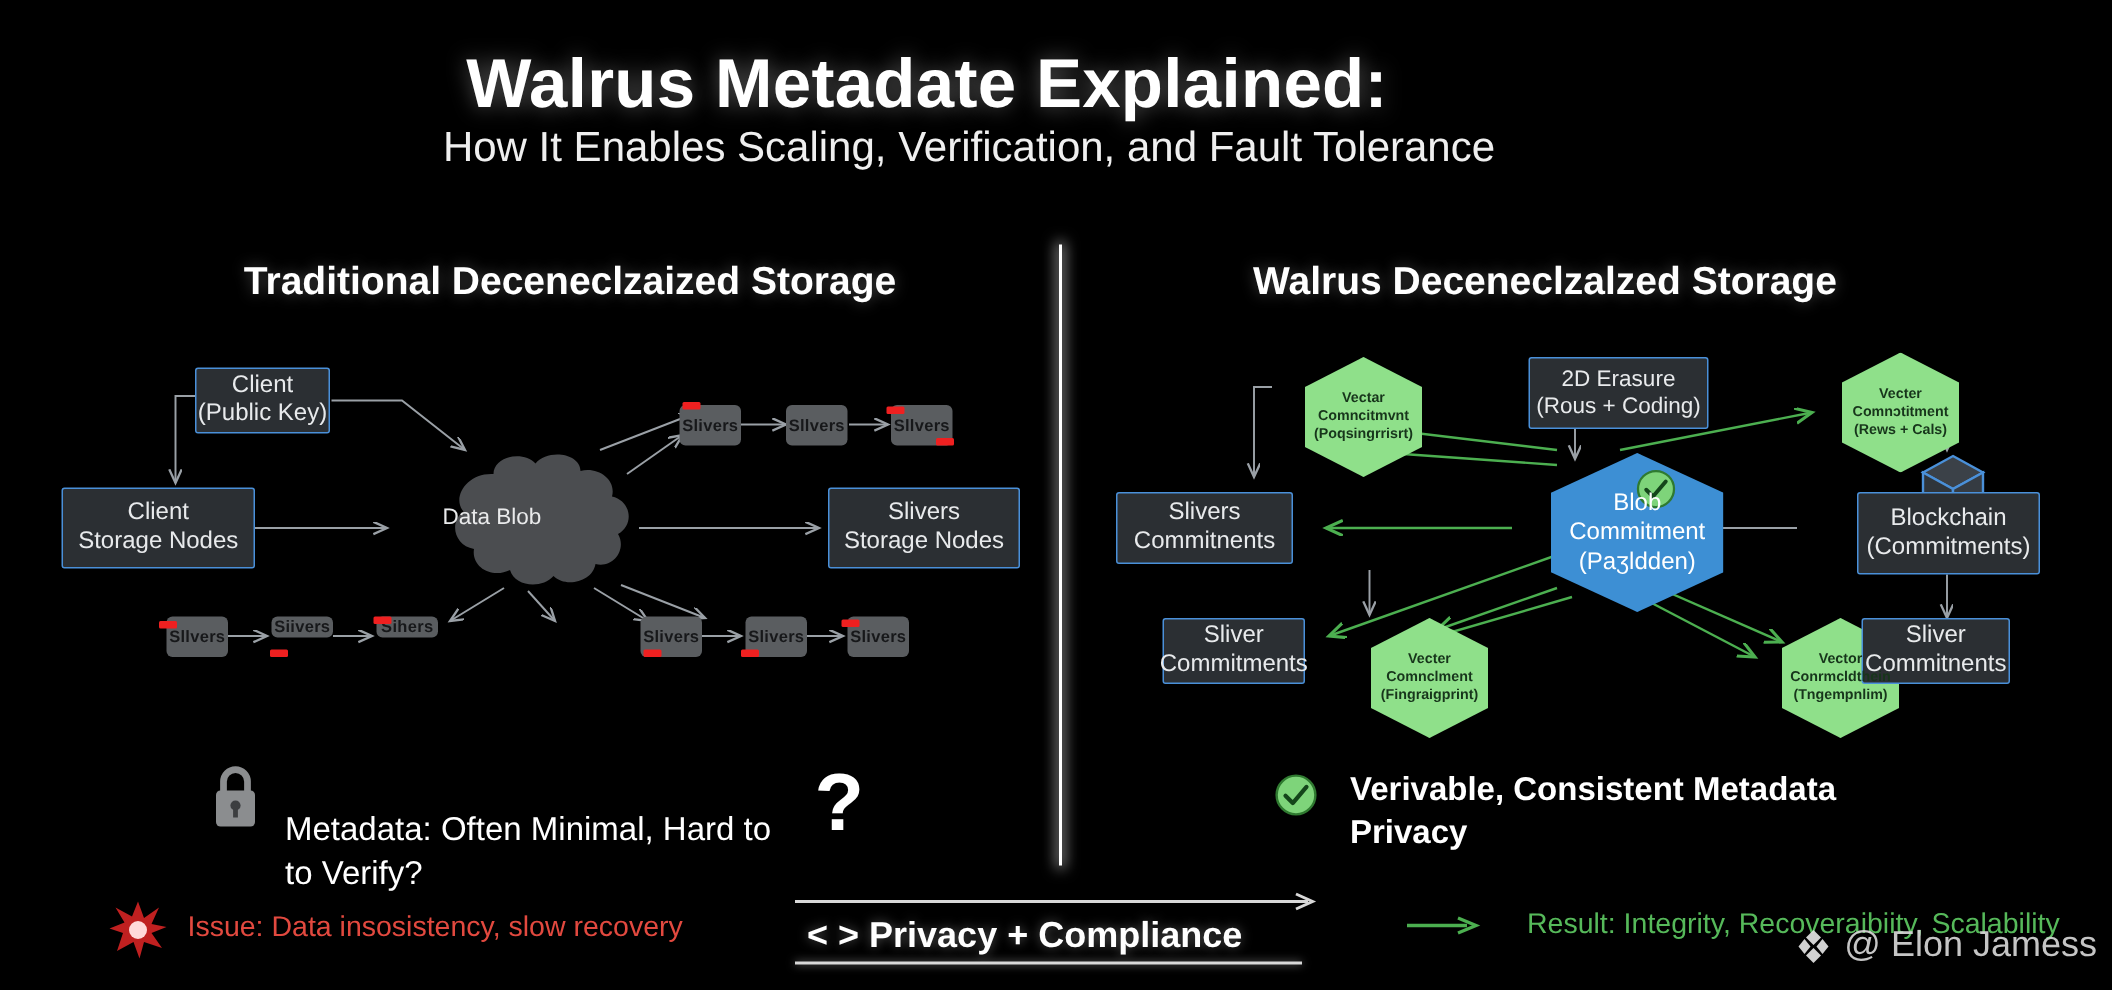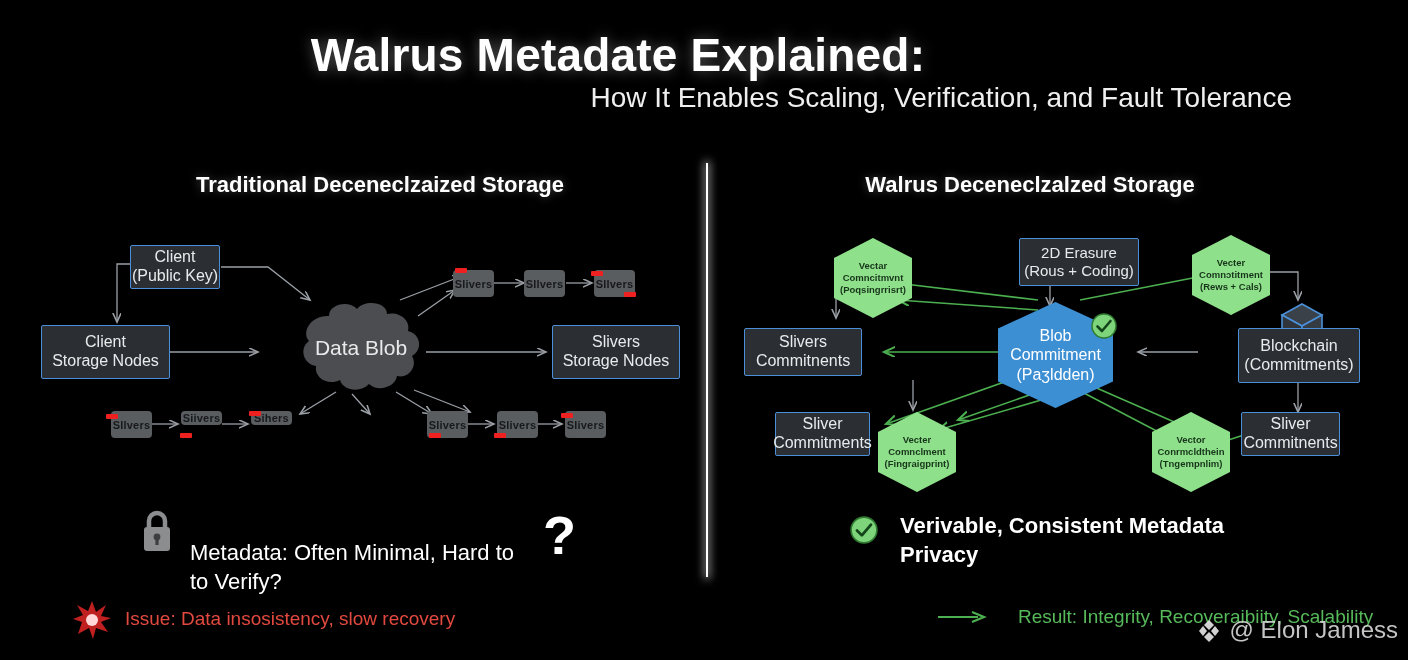--- a/index.html
+++ b/index.html
@@ -2,41 +2,41 @@
 <html><head>
 <meta charset="utf-8">
 <style>
   html,body{margin:0;padding:0;background:#000;}
   body{width:1408px;height:660px;overflow:hidden;font-family:"Liberation Sans",sans-serif;color:#fff;}
   #stage{position:relative;width:1408px;height:660px;background:#000;}
   .abs{position:absolute;}
   
   #title{left:0;top:28px;width:1236px;text-align:center;font-size:46px;font-weight:bold;letter-spacing:.2px;
          color:#fff;text-shadow:0 0 14px rgba(255,255,255,.35);}
-  #subtitle{left:0;top:82px;width:1292px;text-align:right;font-size:28px;color:#efefef;font-weight:400;}
-  .panel-title{font-size:22px;font-weight:bold;color:#fff;text-align:center;text-shadow:0 0 10px rgba(255,255,255,.28);}
+  #subtitle{left:0;top:82px;width:1292px;text-align:center;font-size:28px;color:#efefef;font-weight:400;}
+  .panel-title{font-size:26px;font-weight:bold;color:#fff;text-align:center;text-shadow:0 0 10px rgba(255,255,255,.28);}
   #left-title{left:60px;top:172px;width:640px;}
   #right-title{left:710px;top:172px;width:640px;}
   
   #divider{left:706px;top:163px;width:2px;height:414px;background:#fff;
            box-shadow:0 0 9px 2px rgba(255,255,255,.55);}
   
   .node{box-sizing:border-box;border:1px solid #4a90d9;background:#2b2f33;color:#e8eaec;
         display:flex;flex-direction:column;align-items:center;justify-content:center;
         text-align:center;font-size:16px;line-height:1.18;border-radius:2px;}
   .node span{display:block;}
   .sliver{box-sizing:border-box;background:#5a5d60;color:#17181a;border-radius:4px;
           display:flex;align-items:center;justify-content:center;font-size:11px;font-weight:bold;
           letter-spacing:.2px;position:absolute;}
   .redmark{position:absolute;width:12px;height:5px;background:#ef2020;border-radius:1px;}
   
   #blob{left:295px;top:300px;width:132px;height:92px;}
-  #blob .lbl{position:absolute;left:0;top:36px;width:132px;text-align:center;font-size:21px;color:#e9eaeb;}
-  
-  .hex{position:absolute;display:flex;align-items:center;justify-content:center;text-align:center;}
+  #blob .lbl{position:absolute;left:0;top:36px;width:132px;font-size:15px;color:#e9eaeb;}
+  
+  .hex{position:absolute;display:flex;align-items:center;justify-content:center;text-align:center;margin-left:36px;}
   .hex .htxt{position:relative;z-index:2;font-size:9.5px;line-height:1.25;color:#17351b;font-weight:600;}
   .hexshape{position:absolute;inset:0;clip-path:polygon(50% 0,100% 25%,100% 75%,50% 100%,0 75%,0 25%);}
   .green .hexshape{background:#8fe08a;box-shadow:0 0 18px 4px rgba(80,220,90,.45);}
   .blue .hexshape{background:#3d8fd4;box-shadow:0 0 20px 5px rgba(60,140,220,.35);}
   .blue .htxt{color:#fff;font-size:16px;font-weight:normal;line-height:1.22;}
   
   .bigline{font-size:22px;color:#fff;line-height:1.3;}
   .qmark{font-size:54px;font-weight:bold;color:#fff;line-height:1;}
   .foot-red{color:#e2493f;font-size:19px;}
   .foot-green{color:#56b95a;font-size:19px;margin-left:40px;}
@@ -281,20 +281,28 @@
     <div>Verivable, Consistent Metadata</div>
     <div>Privacy</div>
   </div>
 
   <svg class="abs" style="left:72px;top:600px;" width="40" height="40" viewBox="0 0 40 40">
     <path d="M20,1 L24,12 L34,5 L29,16 L39,18 L29,22 L36,32 L24,28 L21,39 L17,28 L6,34 L10,22 L1,19 L11,15 L5,5 L16,11 Z" fill="#c02020"></path>
     <circle cx="20" cy="20" r="6" fill="#ffd9d9"></circle>
   </svg>
   <div class="abs foot-red" style="left:125px;top:608px;">Issue: Data insosistency, slow recovery</div>
 
+  <div class="abs" id="center-foot">
+    <svg width="350" height="10" viewBox="0 0 350 10">
+      <path d="M0,5 L342,5" stroke="#d8d8d8" stroke-width="2"></path>
+      <path d="M334,0 L345,5 L334,10" fill="none" stroke="#d8d8d8" stroke-width="2"></path>
+    </svg>
+    <div class="txt">&lt; &gt; Privacy + Compliance</div>
+    <div class="bar" style="width:338px;"></div>
+  </div>
 
   <svg class="abs" style="left:938px;top:610px;" width="50" height="14" viewBox="0 0 50 14">
     <path d="M0,7 L40,7" stroke="#4caf50" stroke-width="2.2"></path>
     <path d="M34,2 L46,7 L34,12" fill="none" stroke="#4caf50" stroke-width="2.2"></path>
   </svg>
   <div class="abs foot-green" style="left:978px;top:606px;">Result: Integrity, Recoveraibiity, Scalability</div>
 
   <div class="abs" id="watermark">
     <svg width="26" height="26" viewBox="0 0 26 26">
       <g fill="#e3e3e3">

